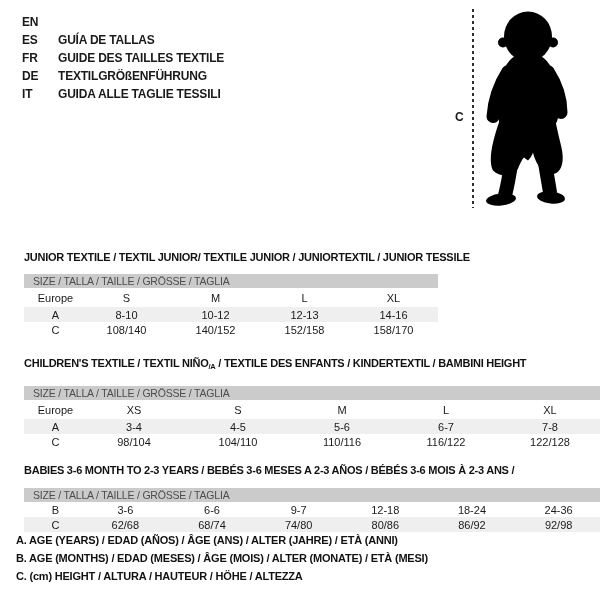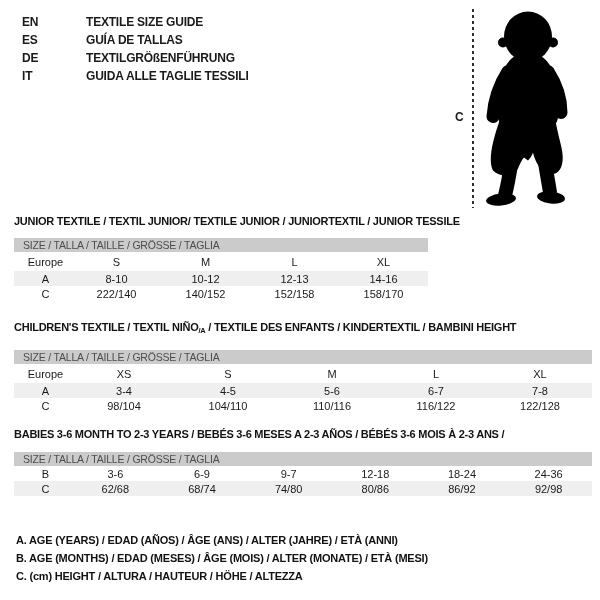--- a/index.html
+++ b/index.html
@@ -12,31 +12,31 @@
   }
   *{box-sizing:border-box;}
   html,body{margin:0;padding:0;background:#ffffff;}
   .canvas{
     position:relative;width:600px;height:600px;background:#ffffff;
     font-family:"Liberation Sans", sans-serif;color:var(--text);overflow:hidden;
   }
   
   .langs{position:absolute;left:22px;top:13px;}
   .lang-row{display:flex;height:18px;align-items:center;
-    font-size:12px;font-weight:700;letter-spacing:-0.2px;gap:28px;}
+    font-size:12px;font-weight:700;letter-spacing:-0.2px;}
   .lang-code{width:36px;flex:0 0 36px;}
   
   .height-line{
     position:absolute;left:472px;top:9px;width:2px;height:199px;
     background:repeating-linear-gradient(to bottom,#2e2e2e 0 3px,transparent 3px 6px);
   }
   .c-label{position:absolute;left:455px;top:110px;font-size:12px;font-weight:700;}
   .baby{position:absolute;left:484px;top:9px;width:84px;height:197px;}
   
-  .block{position:absolute;left:14px;}
+  .block{position:absolute;left:24px;margin-top:36px;}
   .block-1{top:215px;width:414px;}
   .block-2{top:321px;width:578px;}
   .block-3{top:428px;width:578px;}
   .tbl-title{
     margin:0;font-size:11px;font-weight:700;letter-spacing:-0.25px;
     line-height:13px;color:#121212;white-space:nowrap;
   }
   .tbl-title .sub{font-size:7.5px;vertical-align:-2px;}
   .block-1 .size-table{margin-top:10px;}
   .block-2 .size-table{margin-top:13px;}
@@ -57,25 +57,28 @@
     line-height:18px;white-space:nowrap;color:#121212;}
 </style>
 </head>
 <body>
 
 <div class="canvas">
 
   <div class="langs">
     <div class="lang-row">
       <span class="lang-code">EN</span>
-      <span class="lang-label">TEXTILE SIZE GUIDE</span>
     </div>
     <div class="lang-row">
       <span class="lang-code">ES</span>
       <span class="lang-label">GUÍA DE TALLAS</span>
+    </div>
+    <div class="lang-row">
+      <span class="lang-code">FR</span>
+      <span class="lang-label">GUIDE DES TAILLES TEXTILE</span>
     </div>
     <div class="lang-row">
       <span class="lang-code">DE</span>
       <span class="lang-label">TEXTILGRÖßENFÜHRUNG</span>
     </div>
     <div class="lang-row">
       <span class="lang-code">IT</span>
       <span class="lang-label">GUIDA ALLE TAGLIE TESSILI</span>
     </div>
   </div>
@@ -123,21 +126,21 @@
       </tr>
       <tr class="alt">
         <td class="lbl">A</td>
         <td>8-10</td>
         <td>10-12</td>
         <td>12-13</td>
         <td>14-16</td>
       </tr>
       <tr>
         <td class="lbl">C</td>
-        <td>222/140</td>
+        <td>108/140</td>
         <td>140/152</td>
         <td>152/158</td>
         <td>158/170</td>
       </tr>
     </tbody>
       </table>
   </section>
 
   <section class="block block-2">
     <h2 class="tbl-title"><span>CHILDREN'S TEXTILE / TEXTIL NIÑO</span><span class="sub">/A</span><span> / TEXTILE DES ENFANTS / KINDERTEXTIL / BAMBINI HEIGHT</span></h2>
@@ -196,21 +199,21 @@
           <col>
           <col>
         </colgroup>
       <tbody>
           <tr class="bar">
         <td colspan="7">SIZE / TALLA / TAILLE / GRÖSSE / TAGLIA</td>
       </tr>
       <tr>
         <td class="lbl">B</td>
         <td>3-6</td>
-        <td>6-9</td>
+        <td>6-6</td>
         <td>9-7</td>
         <td>12-18</td>
         <td>18-24</td>
         <td>24-36</td>
       </tr>
       <tr class="alt">
         <td class="lbl">C</td>
         <td>62/68</td>
         <td>68/74</td>
         <td>74/80</td>

